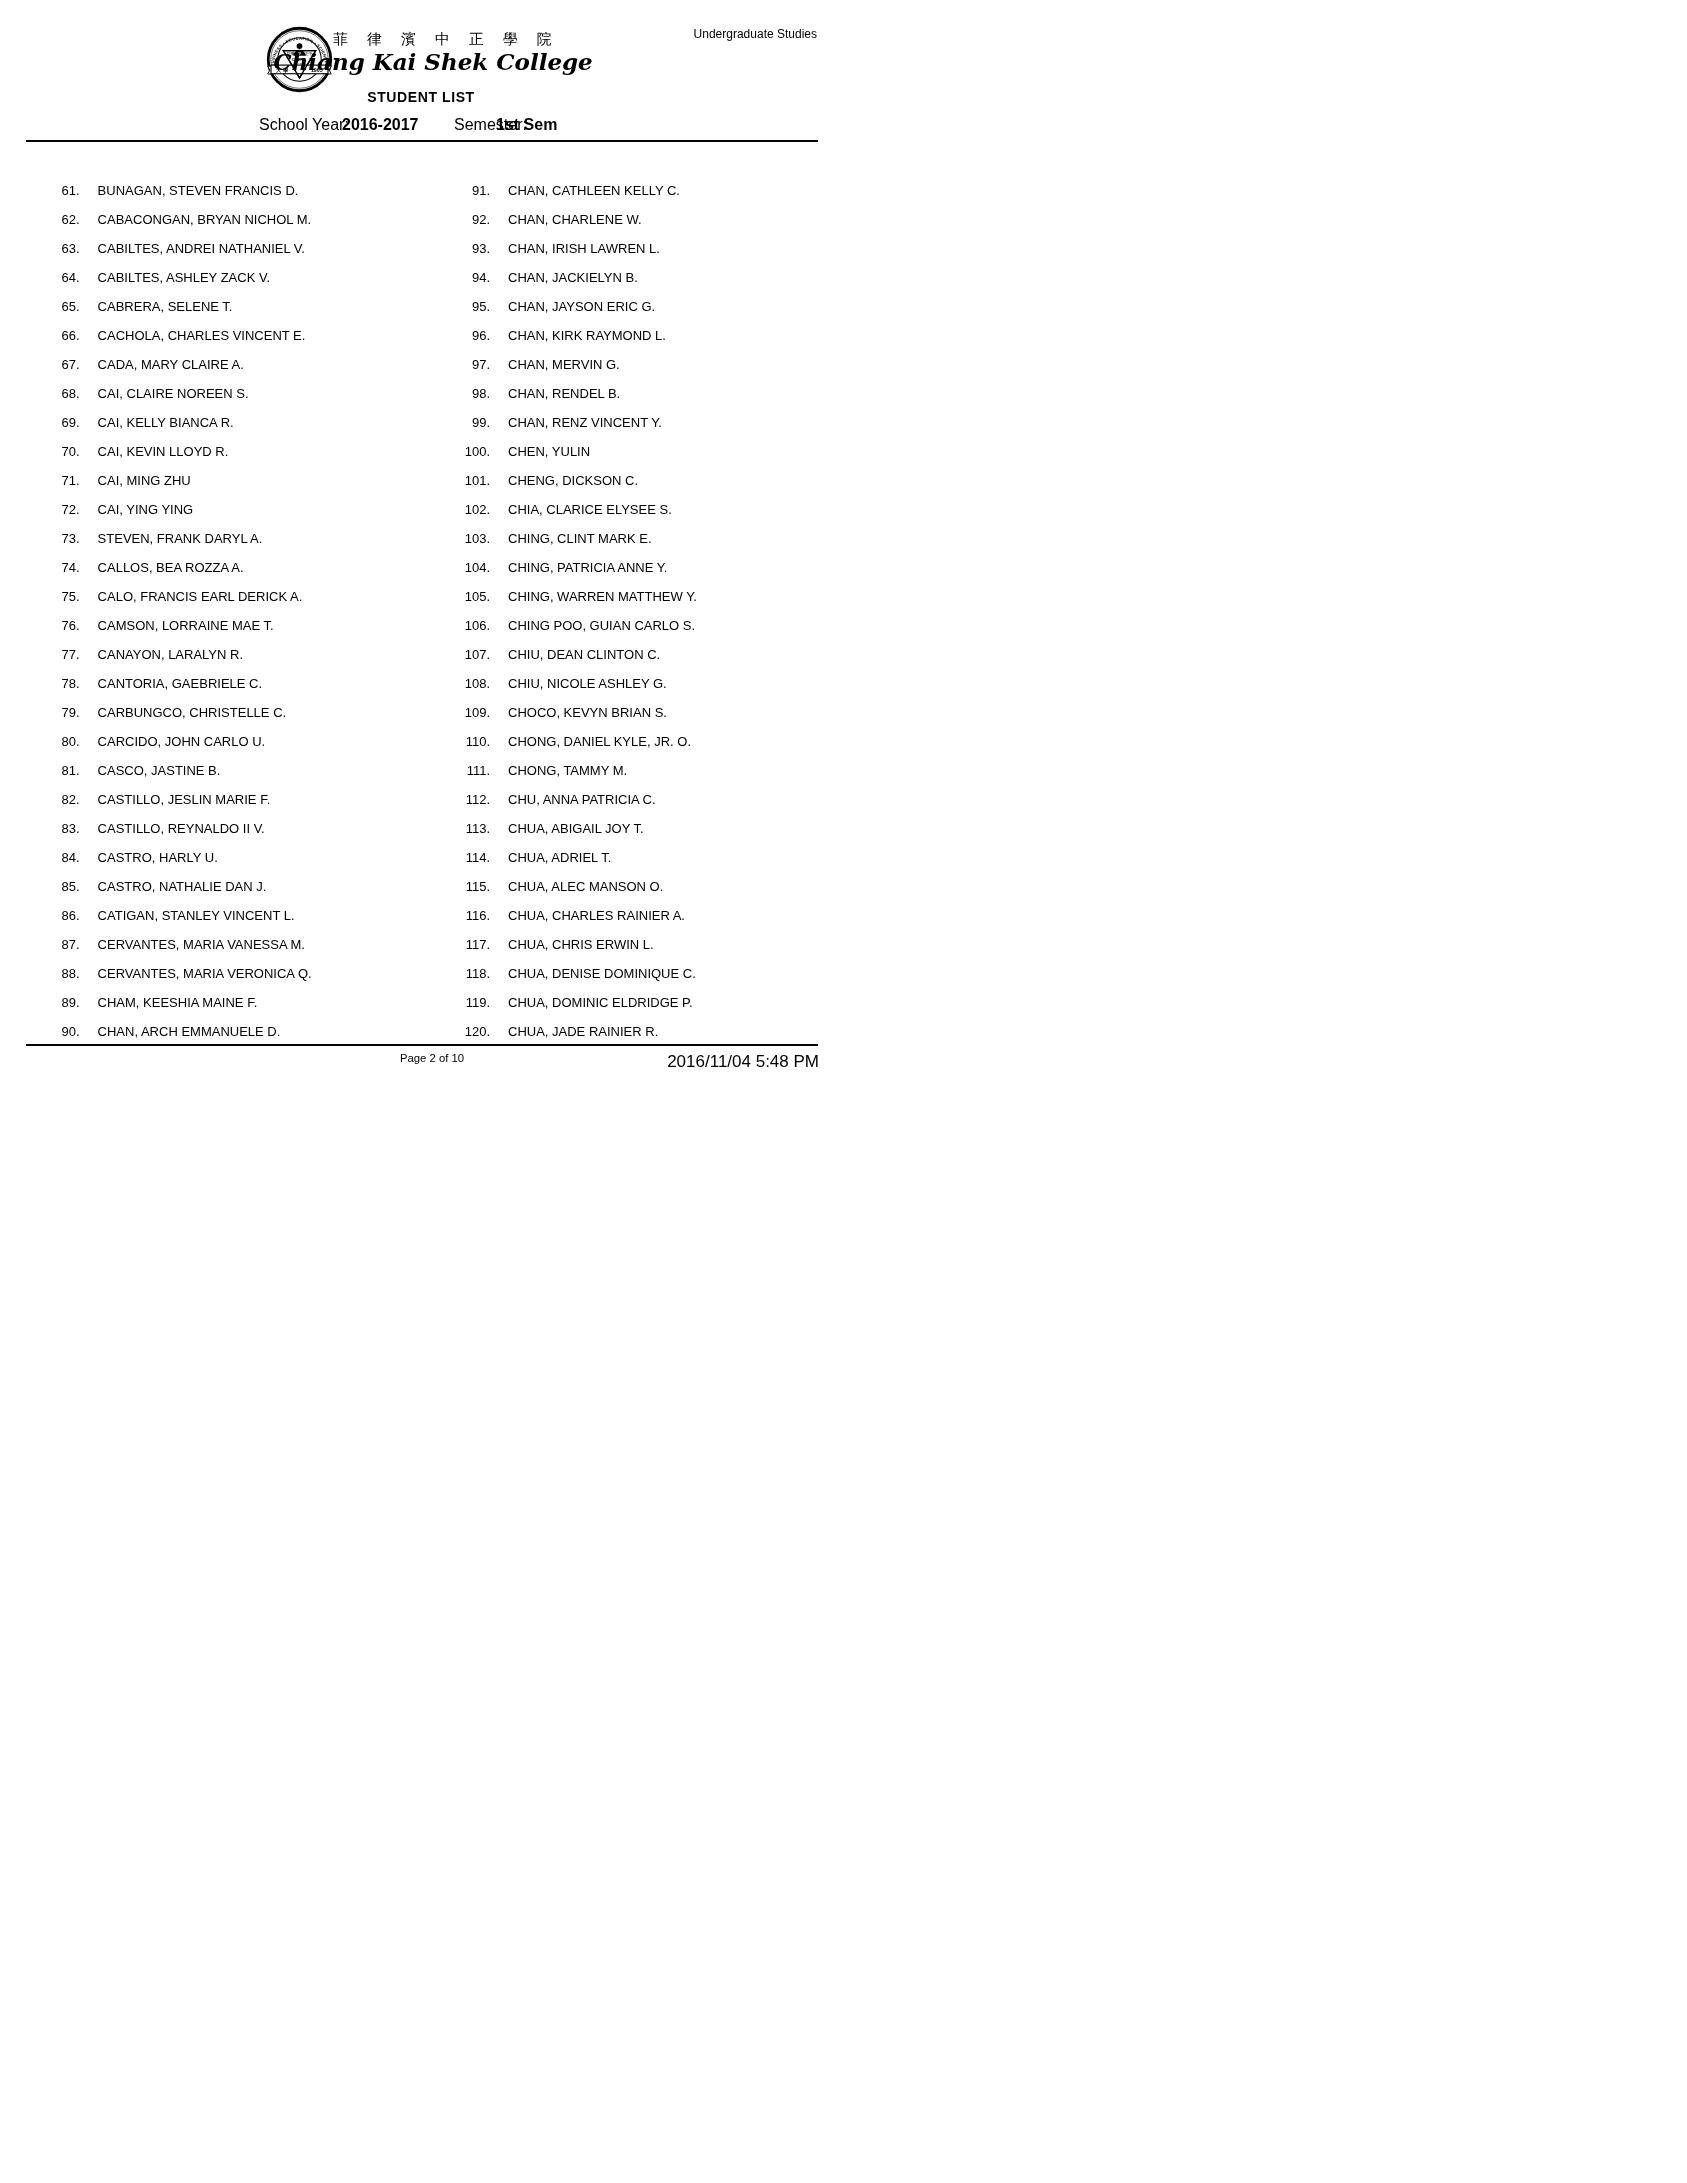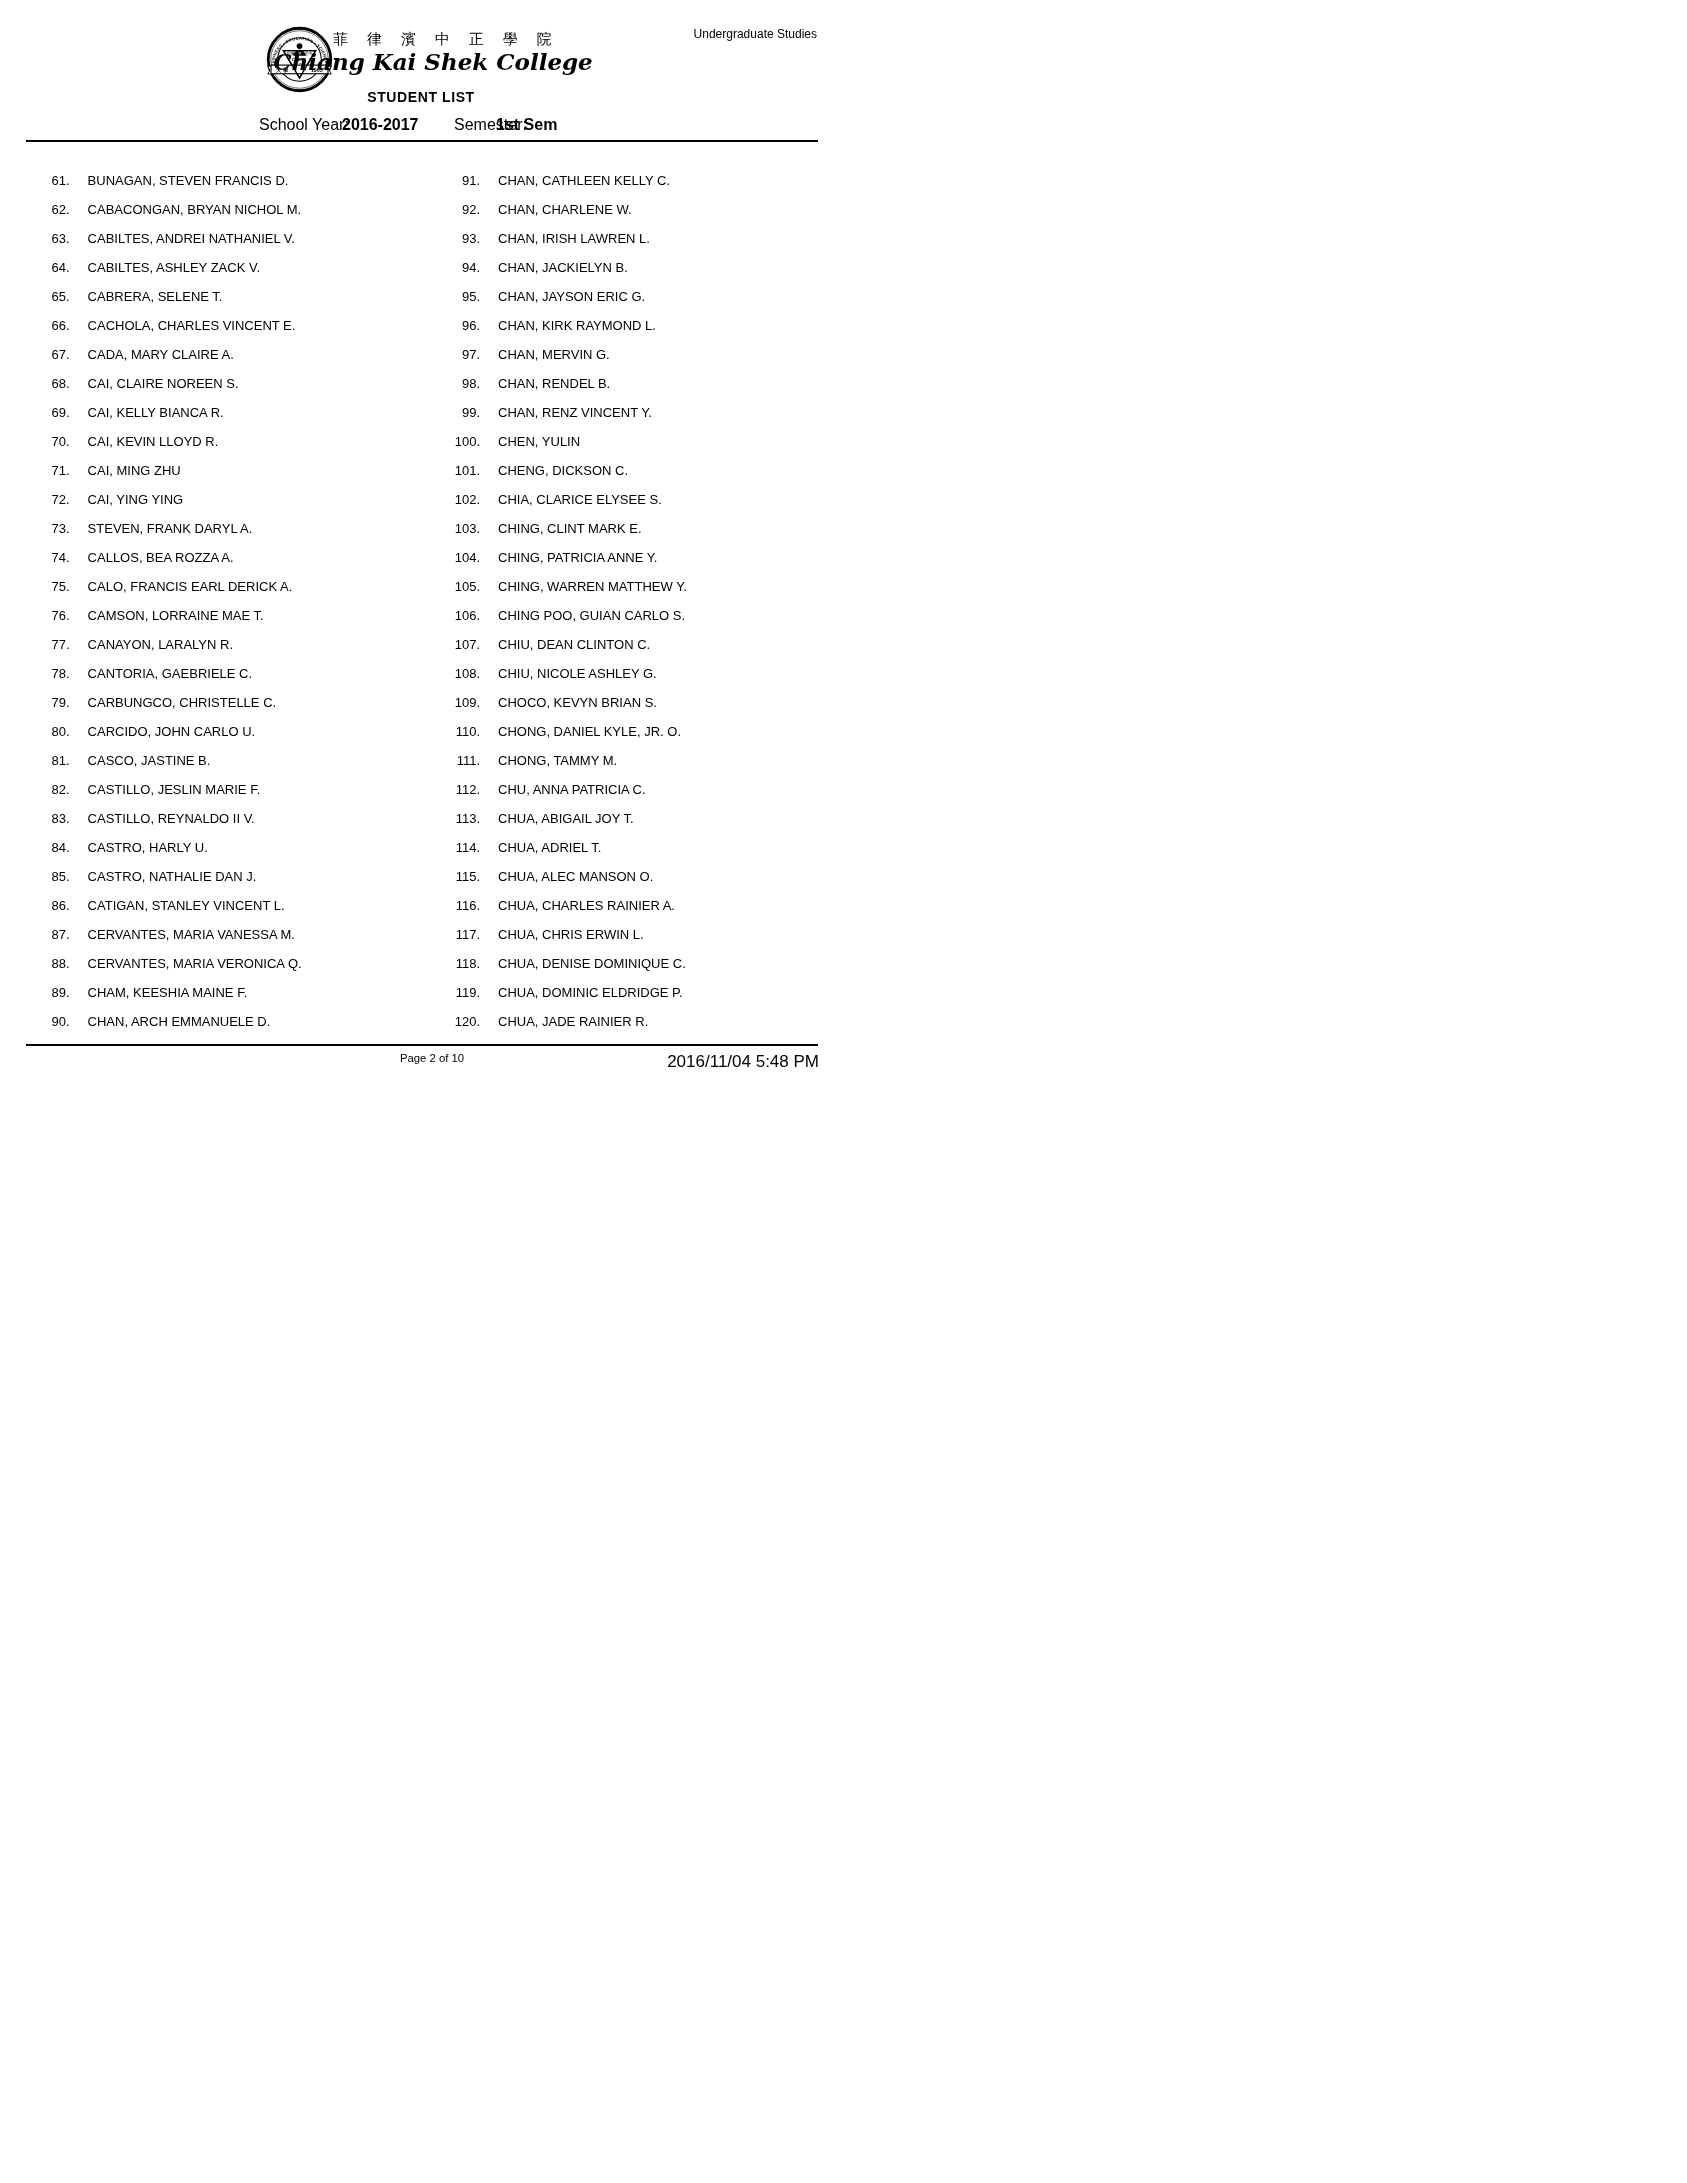--- a/index.html
+++ b/index.html
@@ -24,21 +24,21 @@
     font-weight:bold; font-size:14px; letter-spacing:0.6px; white-space:nowrap;
   }
   .meta { top:116px; font-size:16px; white-space:nowrap; }
   .sy-label  { left:259px; }
   .sy-value  { left:342px; font-weight:bold; }
   .sem-label { left:454px; }
   .sem-value { left:496px; font-weight:bold; }
   .rule { left:26px; right:26px; height:1.7px; background:#000; }
   .rule-top { top:140px; }
   .rule-bottom { top:1044px; }
-  .col { top:160px; list-style:none; margin:6px; padding:0; }
+  .col { top:160px; list-style:none; margin:16px; padding:0; }
   .col-left  { left:22.6px;  }
   .col-right { left:433px; }
   .row { display:flex; height:29px; align-items:center; font-size:13px; white-space:nowrap; }
   .row .num { width:41px; text-align:right; flex:0 0 auto; }
   .row .nm  { margin-left:18px; }
   .page-info { left:432px; top:1052px; transform:translateX(-50%); font-size:11.3px; white-space:nowrap; }
   .timestamp { right:25px; top:1052px; font-size:17px; white-space:nowrap; }
   .seal-sans { font-family:"Liberation Sans", sans-serif; }
   .seal-serif { font-family:"DejaVu Serif", serif; }
 </style>

